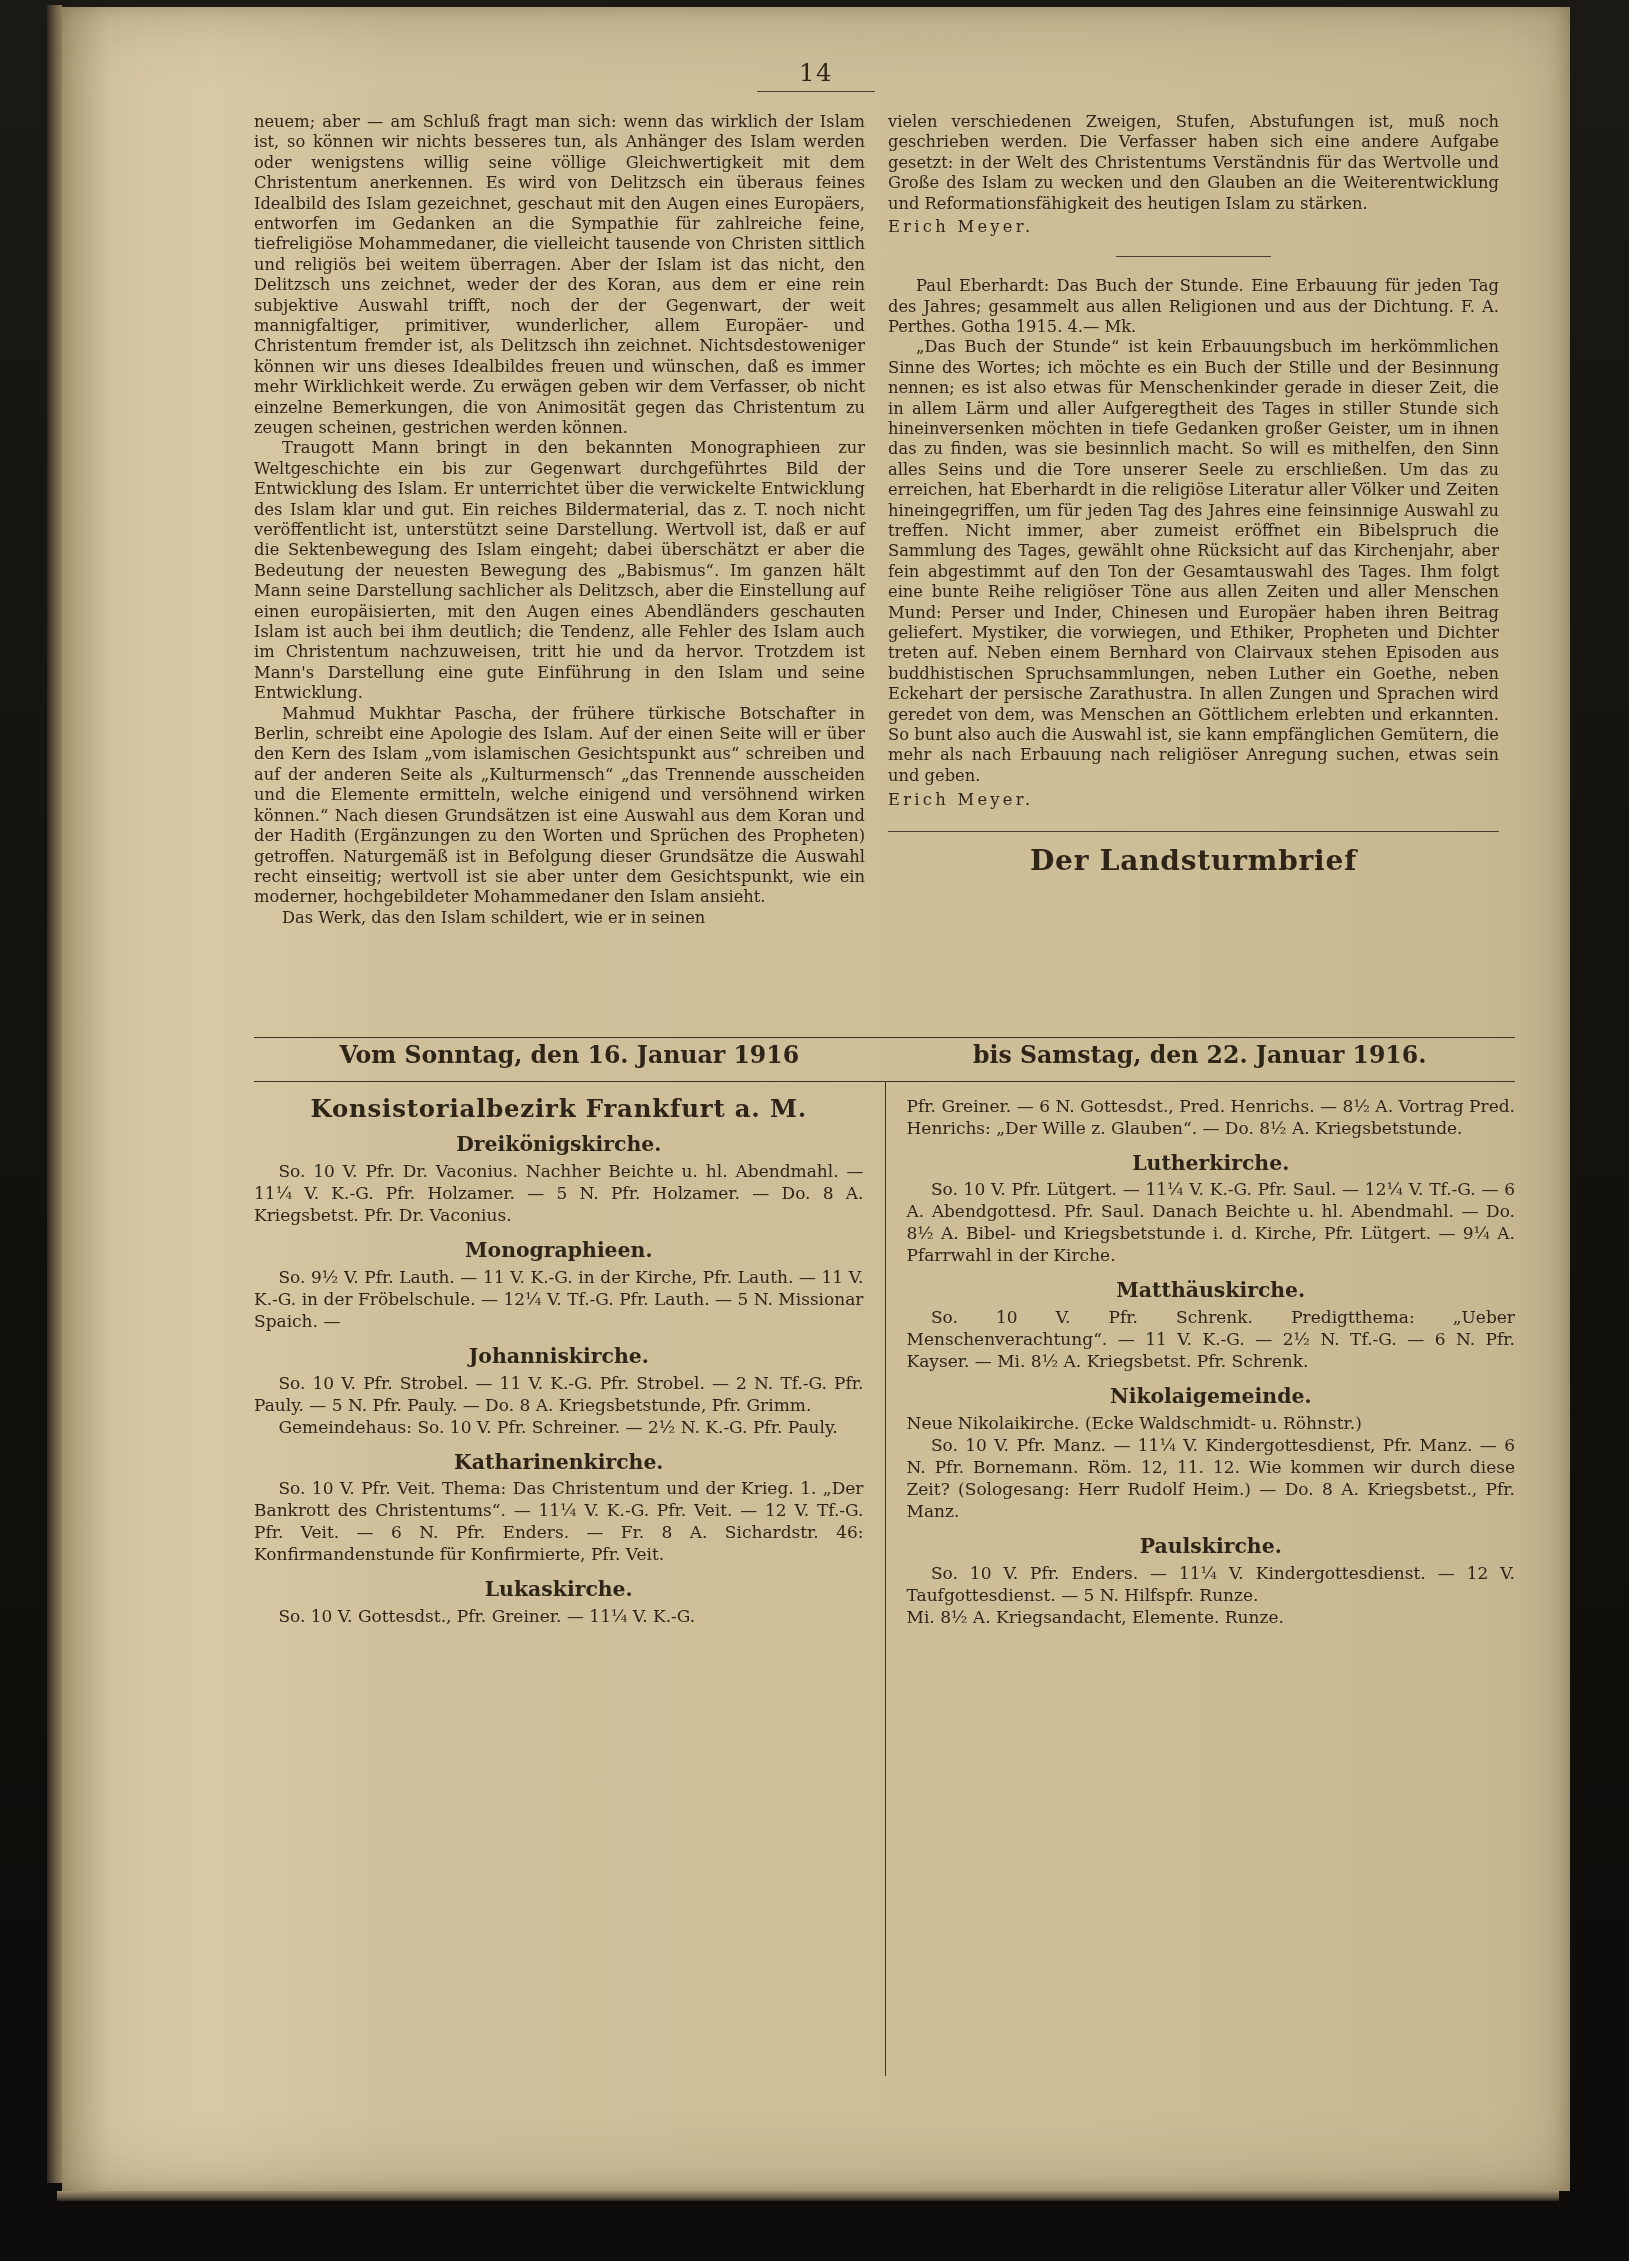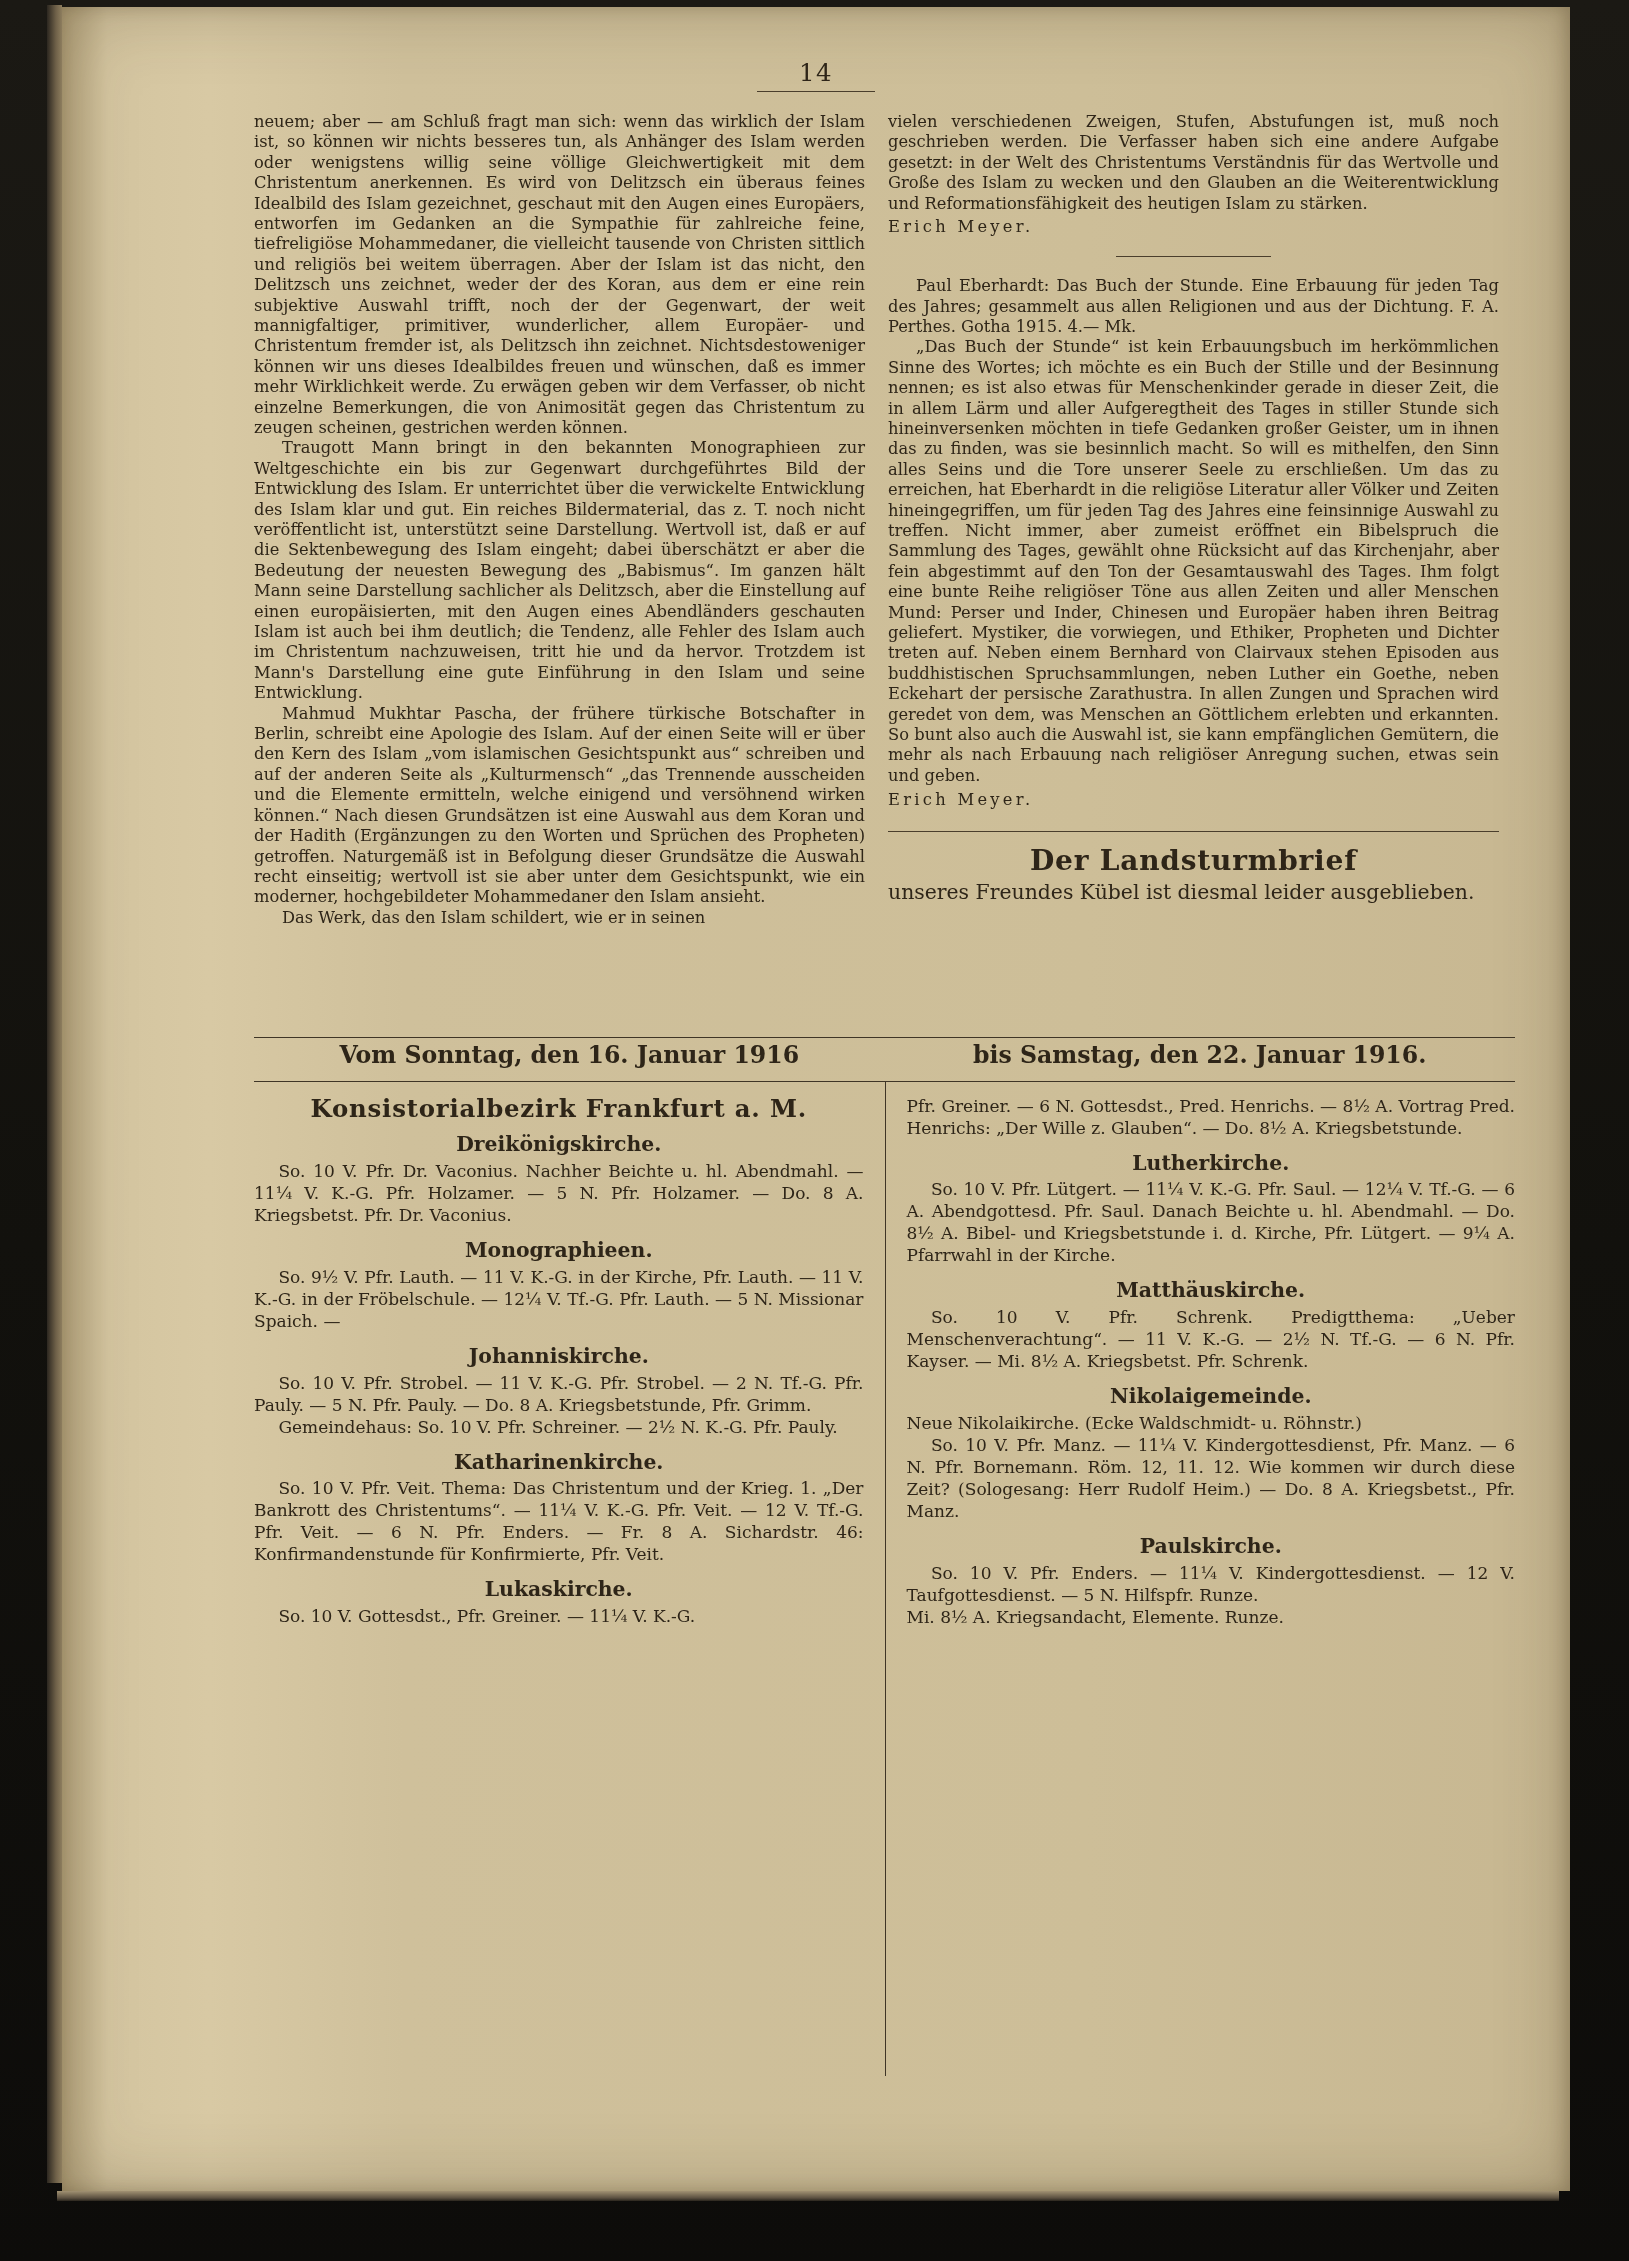--- a/index.html
+++ b/index.html
@@ -86,21 +86,20 @@
         <div class="rcol">
           <p class="noindent">vielen verschiedenen Zweigen, Stufen, Abstufungen ist, muß noch geschrieben werden. Die Verfasser haben sich eine andere Aufgabe gesetzt: in der Welt des Christentums Verständnis für das Wertvolle und Große des Islam zu wecken und den Glauben an die Weiterentwicklung und Reformationsfähigkeit des heutigen Islam zu stärken.</p>
           <div class="signature">Erich Meyer.</div>
           <div class="small-rule"></div>
           <p>Paul Eberhardt: Das Buch der Stunde. Eine Erbauung für jeden Tag des Jahres; gesammelt aus allen Religionen und aus der Dichtung. F. A. Perthes. Gotha 1915. 4.— Mk.</p>
           <p>„Das Buch der Stunde“ ist kein Erbauungsbuch im herkömmlichen Sinne des Wortes; ich möchte es ein Buch der Stille und der Besinnung nennen; es ist also etwas für Menschenkinder gerade in dieser Zeit, die in allem Lärm und aller Aufgeregtheit des Tages in stiller Stunde sich hineinversenken möchten in tiefe Gedanken großer Geister, um in ihnen das zu finden, was sie besinnlich macht. So will es mithelfen, den Sinn alles Seins und die Tore unserer Seele zu erschließen. Um das zu erreichen, hat Eberhardt in die religiöse Literatur aller Völker und Zeiten hineingegriffen, um für jeden Tag des Jahres eine feinsinnige Auswahl zu treffen. Nicht immer, aber zumeist eröffnet ein Bibelspruch die Sammlung des Tages, gewählt ohne Rücksicht auf das Kirchenjahr, aber fein abgestimmt auf den Ton der Gesamtauswahl des Tages. Ihm folgt eine bunte Reihe religiöser Töne aus allen Zeiten und aller Menschen Mund: Perser und Inder, Chinesen und Europäer haben ihren Beitrag geliefert. Mystiker, die vorwiegen, und Ethiker, Propheten und Dichter treten auf. Neben einem Bernhard von Clairvaux stehen Episoden aus buddhistischen Spruchsammlungen, neben Luther ein Goethe, neben Eckehart der persische Zarathustra. In allen Zungen und Sprachen wird geredet von dem, was Menschen an Göttlichem erlebten und erkannten. So bunt also auch die Auswahl ist, sie kann empfänglichen Gemütern, die mehr als nach Erbauung nach religiöser Anregung suchen, etwas sein und geben.</p>
           <div class="signature">Erich Meyer.</div>
           <div class="col-rule"></div>
           <div class="landsturm">
             <h3>Der Landsturmbrief</h3>
-            <p>unseres Freundes Kübel ist diesmal leider ausgeblieben.</p>
           </div>
         </div>
       </div>
 
       <div class="services">
         <div class="rule"></div>
         <div class="dates">
           <div>Vom Sonntag, den 16. Januar 1916</div>
           <div>bis Samstag, den 22. Januar 1916.</div>
         </div>

